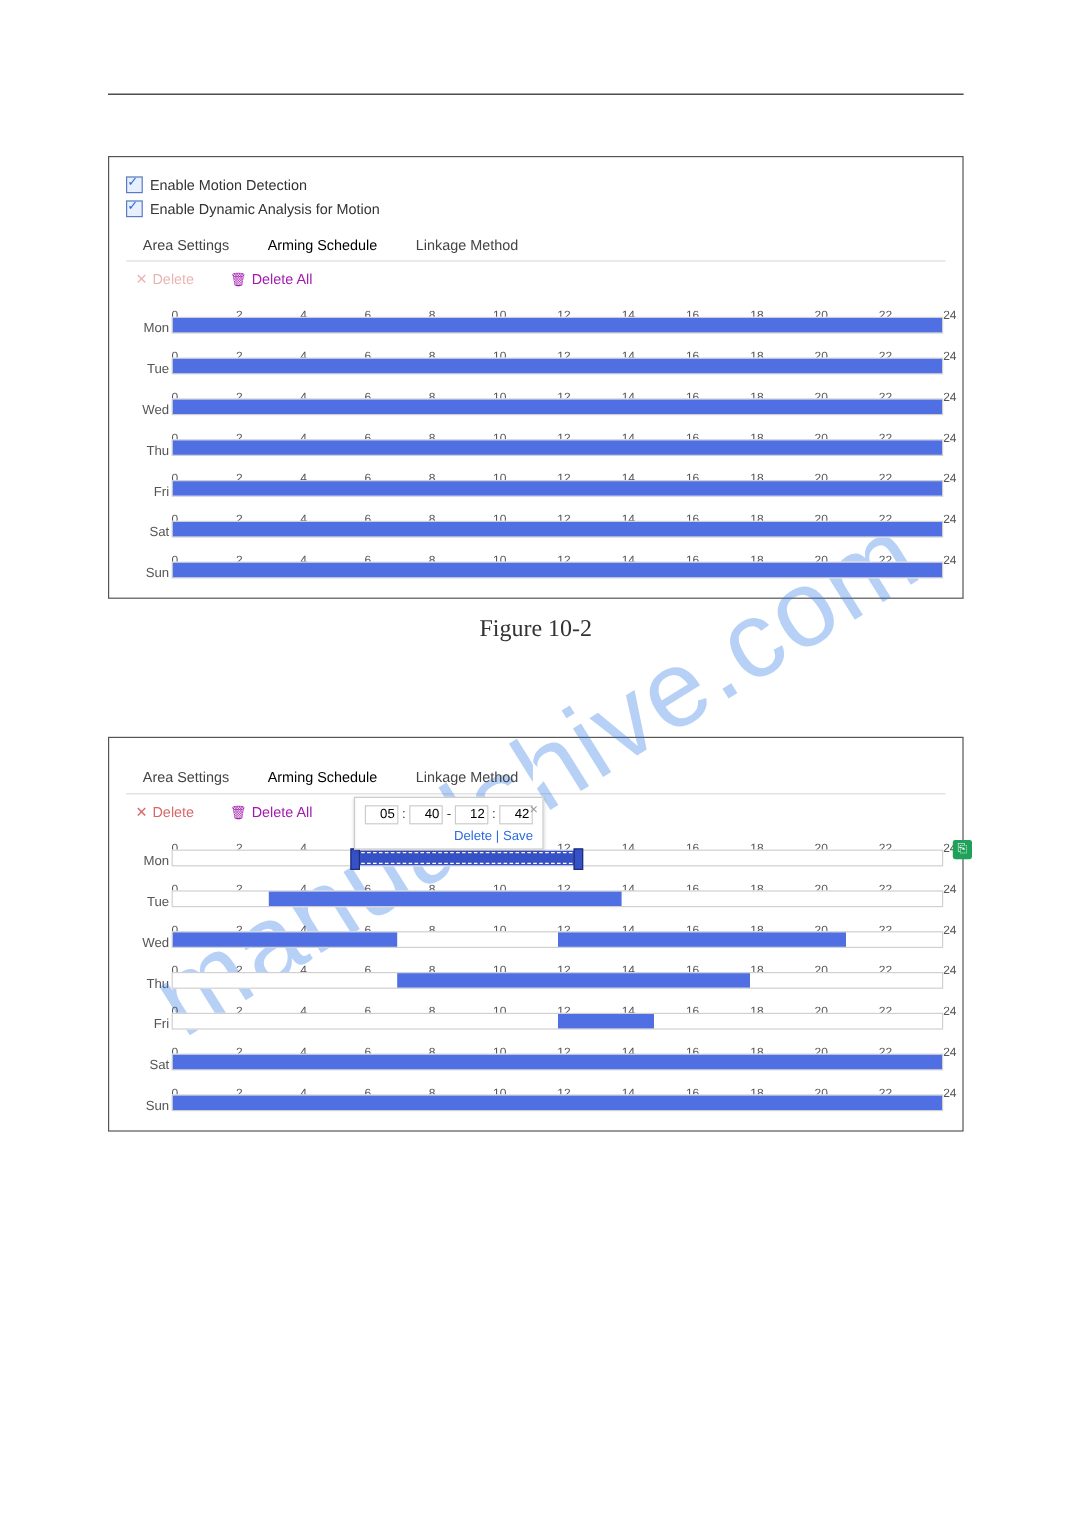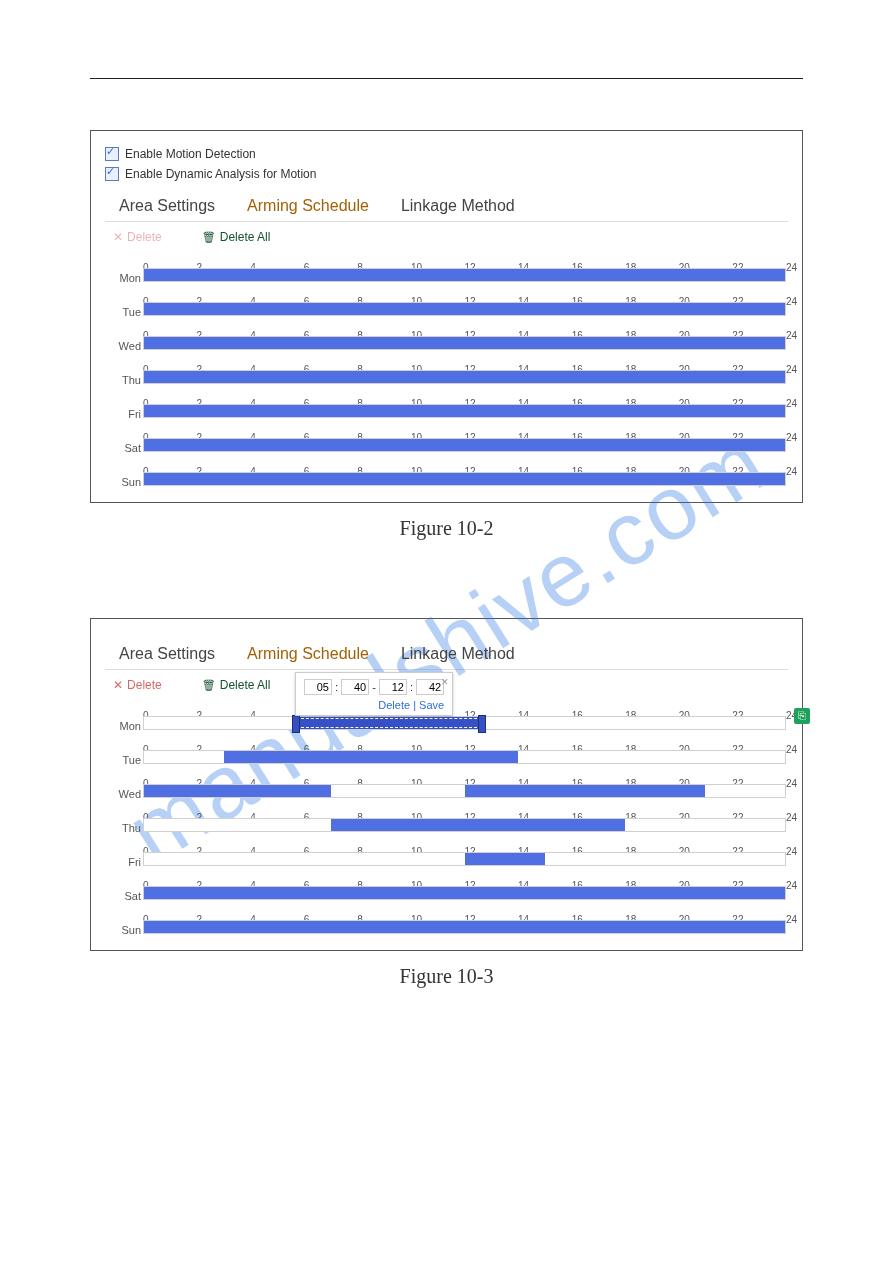--- a/index.html
+++ b/index.html
@@ -5,29 +5,29 @@
   html,body{margin:0;padding:0;background:#fff;font-family:Arial,Helvetica,sans-serif;color:#333}
   .page{width:893px;height:1263px;box-sizing:border-box;padding:60px 90px;position:relative}
   .hr{position:absolute;left:90px;right:90px;top:78px;height:1px;background:#222}
   .figure-caption{font-family:"Times New Roman",Times,serif;font-size:20px;text-align:center;margin:14px 0 40px}
   .panel{border:1px solid #555;padding:10px 14px 14px;background:#fff;margin:0 auto}
   .panel.fig1{margin-top:70px}
   .panel.fig2{margin-top:78px}
   .cb-row{display:flex;align-items:center;font-size:12px;color:#333;margin:6px 0}
   .cb{width:12px;height:12px;border:1px solid #5a7bbf;margin-right:6px;background:#e8f0ff;display:inline-block;position:relative}
   .cb.checked::after{content:"✓";position:absolute;top:-3px;left:0;font-size:11px;color:#2d6cdf}
-  .tabbar{display:flex;align-items:stretch;border-bottom:1px solid #ddd;font-size:16px;margin-top:10px}
+  .tabbar{display:flex;align-items:stretch;border-bottom:1px solid #ddd;font-size:12px;margin-top:10px}
   .tab{position:relative;padding:6px 18px 6px 14px;color:#444}
   .tab::after{content:"";position:absolute;right:-6px;top:0;bottom:0;width:12px;background:#fff;clip-path:polygon(0 0,100% 50%,0 100%);}
-  .tab.sel{color:#a16207}
-  .actions{display:flex;align-items:center;gap:40px;font-size:12px;margin:8px 0 6px;padding-left:8px}
+  .tab.sel{color:#000000}
+  .actions{display:flex;align-items:center;gap:30px;font-size:12px;margin:8px 0 6px;padding-left:8px}
   .del{color:#c62828;opacity:.7}
   .del.disabled{opacity:.35}
   .del-icon::before{content:"✕";margin-right:4px}
-  .delall{color:#14532d}
+  .delall{color:#a21caf}
   .trash-icon::before{content:"🗑";margin-right:4px;font-size:11px}
   .sched{border-collapse:collapse;width:100%;table-layout:fixed}
   .sched td{padding:0}
   .daylbl{width:36px;font-size:11px;color:#555;text-align:right;padding-left:2px;vertical-align:bottom}
   .timeline-cell{position:relative;height:34px}
   .ticks{display:flex;justify-content:space-between;font-size:10px;color:#555;padding:0 2px}
   .tick{width:0;text-align:center;transform:translateX(-50%)}
   .tick:first-child{transform:none;text-align:left}
   .tick:last-child{transform:none;text-align:right}
   .track{position:absolute;left:2px;right:2px;bottom:2px;height:12px;background:#fff;border:1px solid #d0d0d0}
@@ -426,14 +426,13 @@
                 <span class="tick">24</span>
               </div>
               <div class="track">
                 <div class="bar" style="left: 0%; width: 100%;"></div>
               </div>
             </td>
           </tr>
         </tbody>
       </table>
   </div>
-  <div class="figure-caption">Figure 10-3</div>
 </div>
 
 </body></html>

